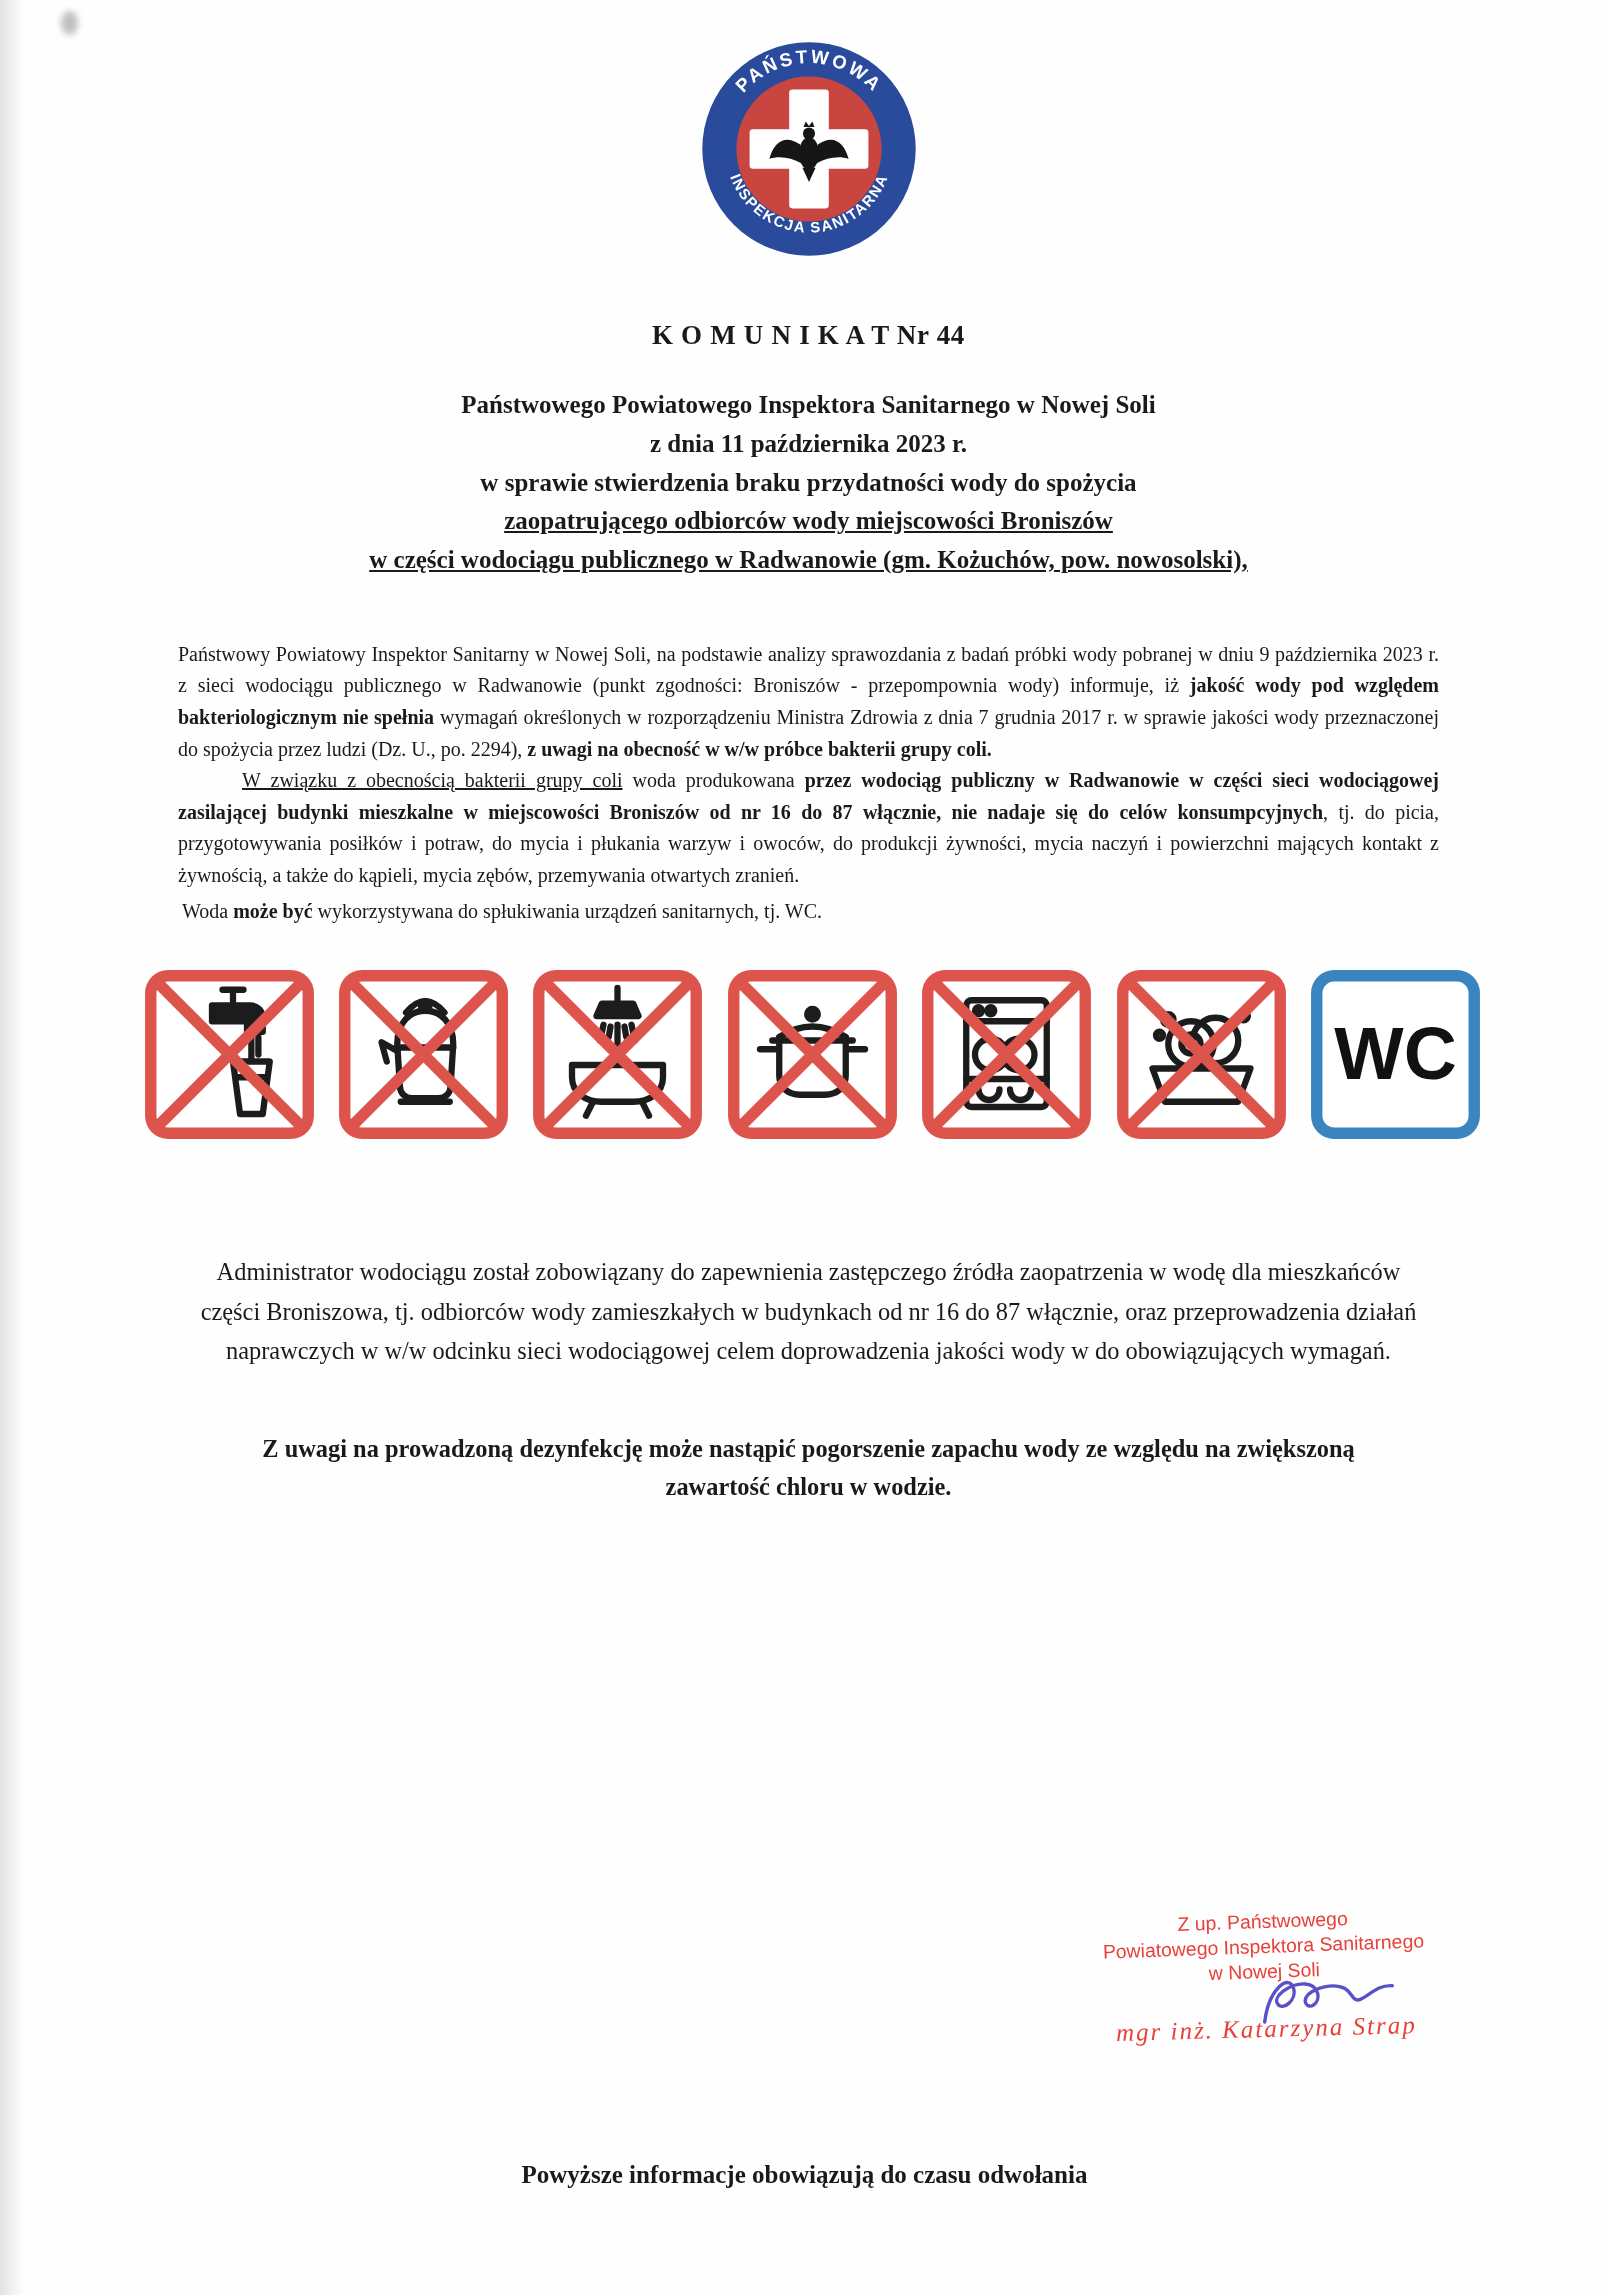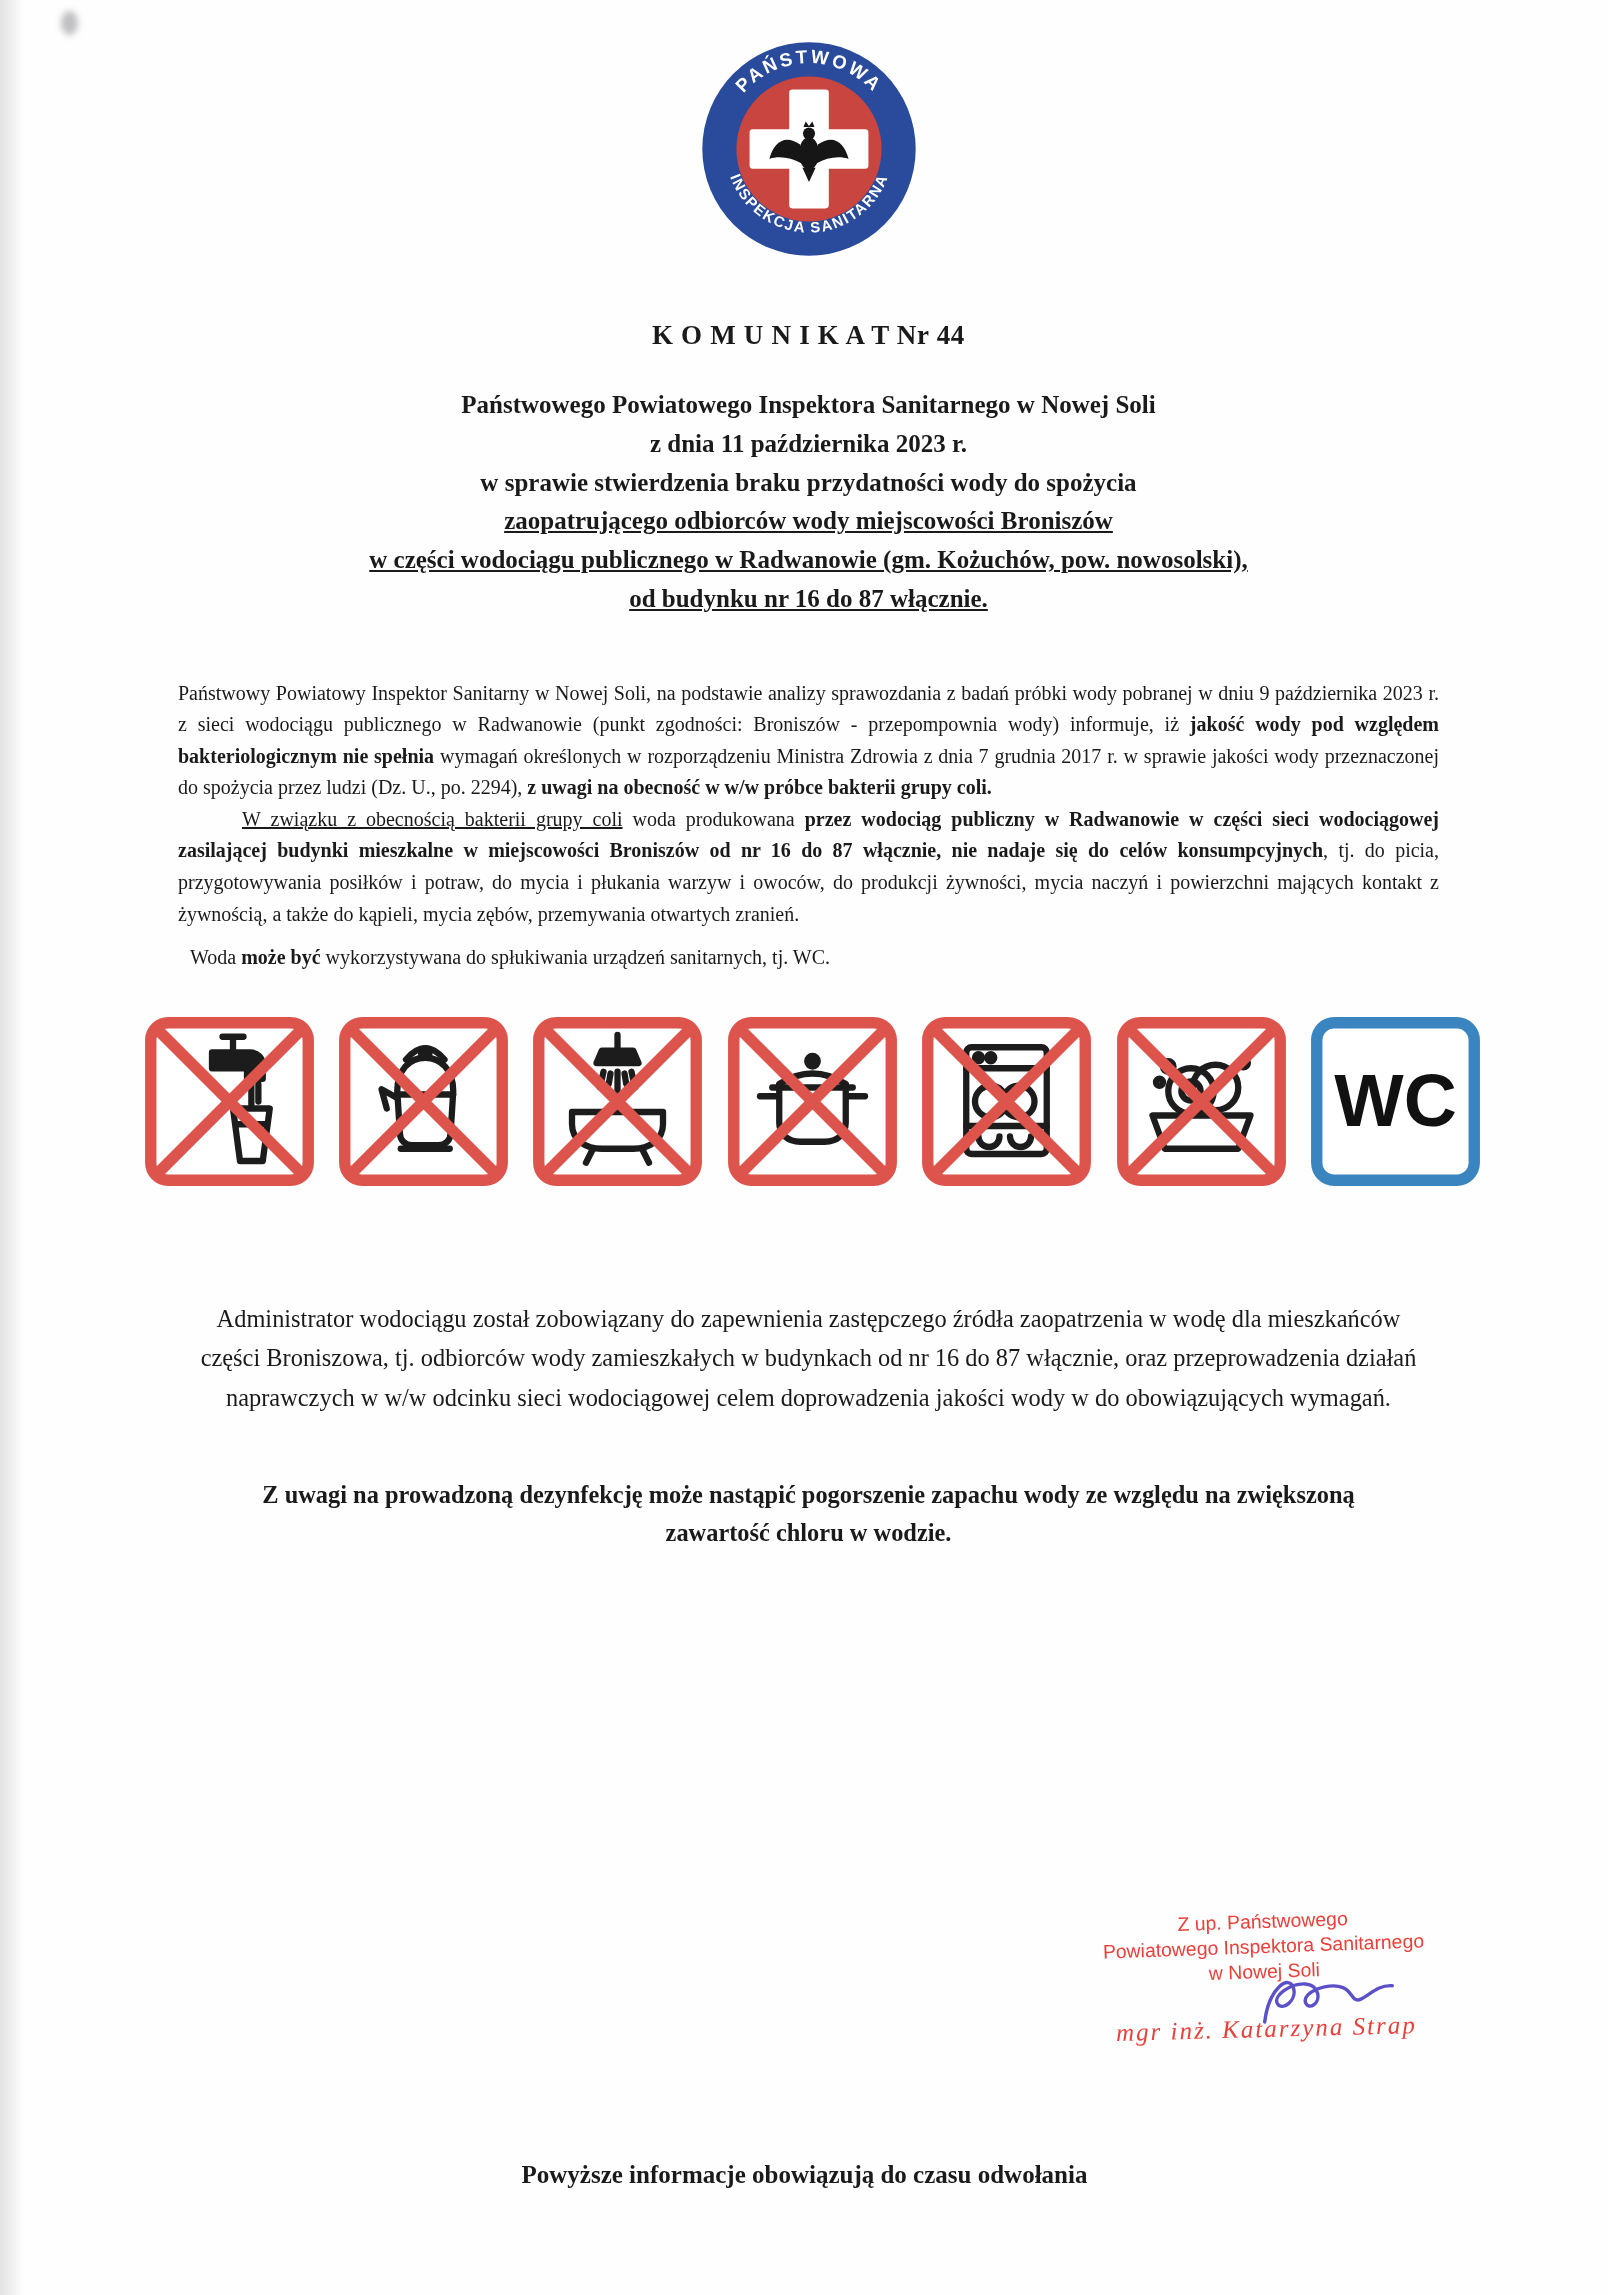--- a/index.html
+++ b/index.html
@@ -33,21 +33,21 @@
   }
 
   .header{ margin-top:35px; text-align:center; font-weight:bold;
            font-size:25px; line-height:1.55; }
   .u { text-decoration:underline; }
 
   .body-block{ margin-top:59px; font-size:20px; line-height:1.58; }
   .just{ text-align:justify; margin:0; }
   .indent{ text-indent:64px; }
   .b{ font-weight:bold; }
-  .wc-line{ margin:12px; text-align:left; }
+  .wc-line{ margin:4px; text-align:left; }
 
   .signs-row{
     display:flex; gap:19.4px; margin:40px -44px 0; justify-content:flex-end;
   }
   .sign{ width:175px; height:175px; flex:0 0 auto; }
   .sign svg{ width:100%; height:100%; display:block; }
   .pict{ stroke:#1c1c1c; stroke-width:3.6; fill:none;
          stroke-linecap:round; stroke-linejoin:round; }
   .frame-red{ stroke:#dd544c; stroke-width:6.5; fill:#ffffff; }
   .cross-red{ stroke:#dd544c; stroke-width:6.5; fill:none; stroke-linecap:round; }
@@ -114,21 +114,20 @@
   </div>
 
   <div class="title">K O M U N I K A T Nr 44</div>
 
   <div class="header">
     <div>Państwowego Powiatowego Inspektora Sanitarnego w Nowej Soli</div>
     <div>z dnia 11 października 2023 r.</div>
     <div>w sprawie stwierdzenia braku przydatności wody do spożycia</div>
     <div class="u">zaopatrującego odbiorców wody miejscowości Broniszów</div>
     <div class="u">w części wodociągu publicznego w Radwanowie (gm. Kożuchów, pow. nowosolski),</div>
-    <div class="u">od budynku nr 16 do 87 włącznie.</div>
   </div>
 
   <div class="body-block">
     <p class="just"><span>Państwowy Powiatowy Inspektor Sanitarny w Nowej Soli, na podstawie analizy sprawozdania z badań próbki wody pobranej w dniu 9 października 2023 r. z sieci wodociągu publicznego w Radwanowie (punkt zgodności: Broniszów - przepompownia wody) informuje, iż </span><span class="b">jakość wody pod względem bakteriologicznym nie spełnia</span><span> wymagań określonych w rozporządzeniu Ministra Zdrowia z dnia 7 grudnia 2017 r. w sprawie jakości wody przeznaczonej do spożycia przez ludzi (Dz. U., po. 2294), </span><span class="b">z uwagi na obecność w w/w próbce bakterii grupy coli.</span></p>
     <p class="just indent"><span class="u">W związku z obecnością bakterii grupy coli</span><span> woda produkowana </span><span class="b">przez wodociąg publiczny w Radwanowie w części sieci wodociągowej zasilającej budynki mieszkalne w miejscowości Broniszów od nr 16 do 87 włącznie, nie nadaje się do celów konsumpcyjnych</span><span>, tj. do picia, przygotowywania posiłków i potraw, do mycia i płukania warzyw i owoców, do produkcji żywności, mycia naczyń i powierzchni mających kontakt z żywnością, a także do kąpieli, mycia zębów, przemywania otwartych zranień.</span></p>
     <p class="wc-line"><span>Woda </span><span class="b">może być</span><span> wykorzystywana do spłukiwania urządzeń sanitarnych, tj. WC.</span></p>
   </div>
 
   <div class="signs-row">
 

